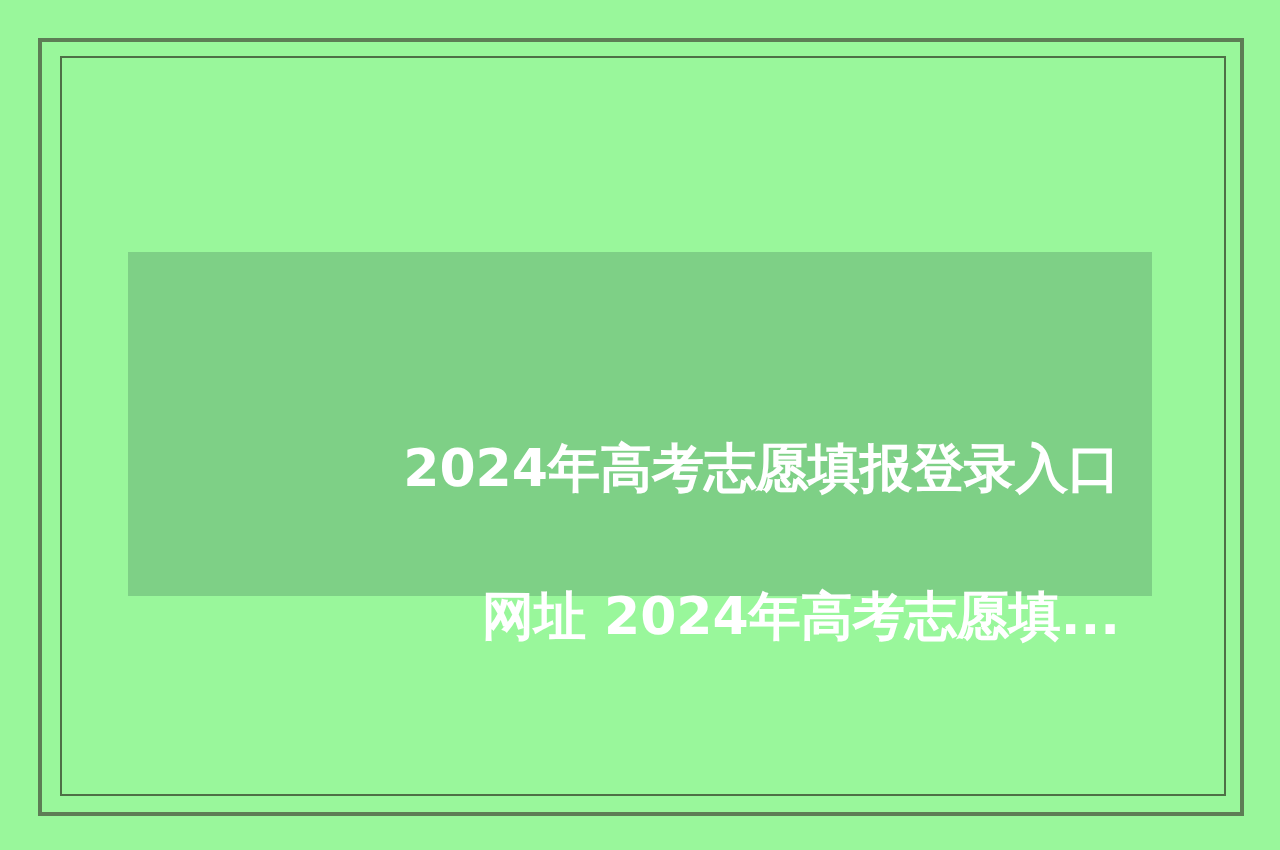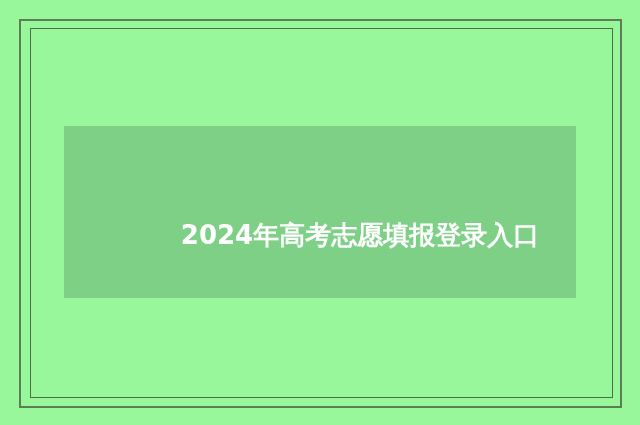--- a/index.html
+++ b/index.html
@@ -60,35 +60,36 @@
     position: absolute;
     left: 96px;
     top: 54px;
     width: 400px;
     color: #ffffff;
     font-weight: bold;
     font-size: 26px;
     line-height: 37px;
     letter-spacing: 0px;
     white-space: pre-line;
-    text-align: center;
+    text-align: right;
   }
 
   .hl-line {
     display: block;
     white-space: nowrap;
   }
 </style>
 </head>
 <body>
 
 <div id="canvas">
 
   <div id="outer-frame"></div>
   <div id="inner-frame"></div>
 
   <div id="content-panel">
     <div id="headline">
       <span class="hl-line">2024年高考志愿填报登录入口</span>
+      <span class="hl-line">网址 2024年高考志愿填...</span>
     </div>
   </div>
 
 </div>
 
 </body></html>

